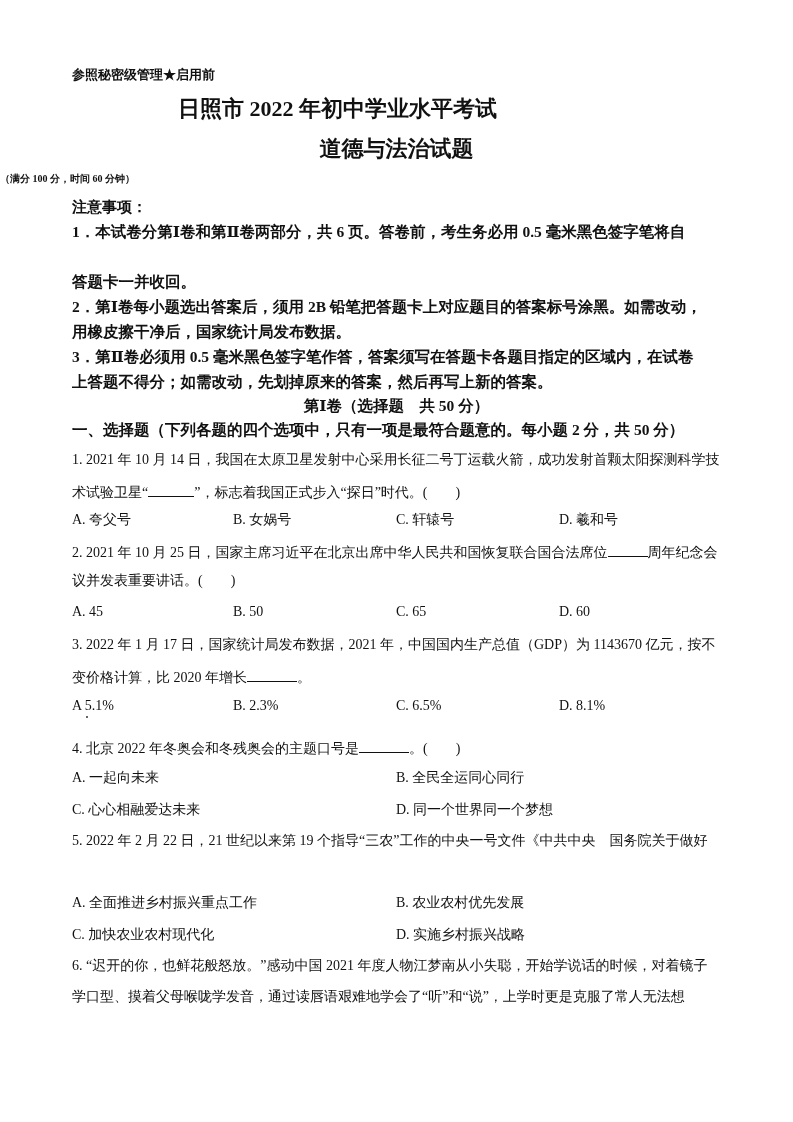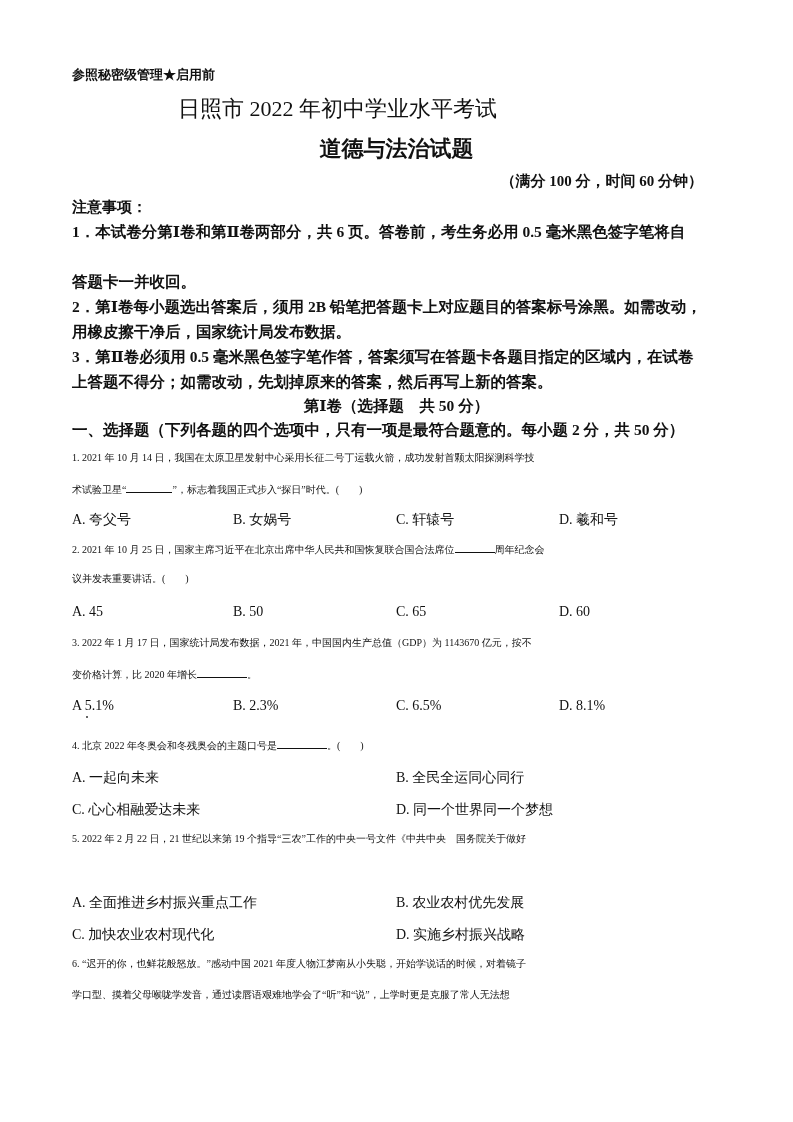--- a/index.html
+++ b/index.html
@@ -1,28 +1,28 @@
 <!DOCTYPE html>
 <html><head>
 <meta charset="utf-8">
 <style>
   html, body { margin: 0; padding: 0; background: #ffffff; }
   body { width: 793px; height: 1122px; position: relative; overflow: hidden;
          font-family: "Liberation Serif", "DejaVu Serif", serif; color: #111; }
   .page { position: absolute; left: 0; top: 0; width: 793px; height: 1122px; }
   .abs { position: absolute; white-space: nowrap; }
   .secret { left: 72px; top: 66px; font-size: 13px; font-weight: bold; font-family: Liberation Sans, sans-serif; }
-  .title1 { left: 0; width: 675px; text-align: center; top: 94px; font-size: 22px; font-weight: normal; }
+  .title1 { left: 0; width: 675px; text-align: center; top: 94px; font-size: 22px; font-weight: bold; }
   .title2 { left: 0; width: 793px; text-align: center; top: 134px; font-size: 22px; font-weight: bold; }
-  .subtitle { left: 0; width: 703px; text-align: right; top: 172px; font-size: 15px; font-weight: bold; }
+  .subtitle { left: 0; width: 703px; text-align: left; top: 172px; font-size: 10px; font-weight: bold; }
   .notice-h { left: 72px; top: 198px; font-size: 15px; font-weight: bold; }
   .bold15 { font-size: 15.5px; font-weight: bold; left: 72px; }
   .section-title { left: 0; width: 793px; text-align: center; top: 396px; font-size: 15.5px; font-weight: bold; }
   .part-title { left: 72px; top: 420px; font-size: 15.5px; font-weight: bold; }
-  .q { left: 72px; font-size: 10px; }
+  .q { left: 72px; font-size: 14px; }
   .opt { font-size: 14px; }
   .blank { display: inline-block; border-bottom: 1px solid #111; height: 1em; vertical-align: baseline; }
   .dot { left: 86px; top: 716px; width: 2px; height: 2px; background: #666; }
 </style>
 </head>
 <body>
 
 <div class="page">
 
   <div class="abs secret">参照秘密级管理★启用前</div>

